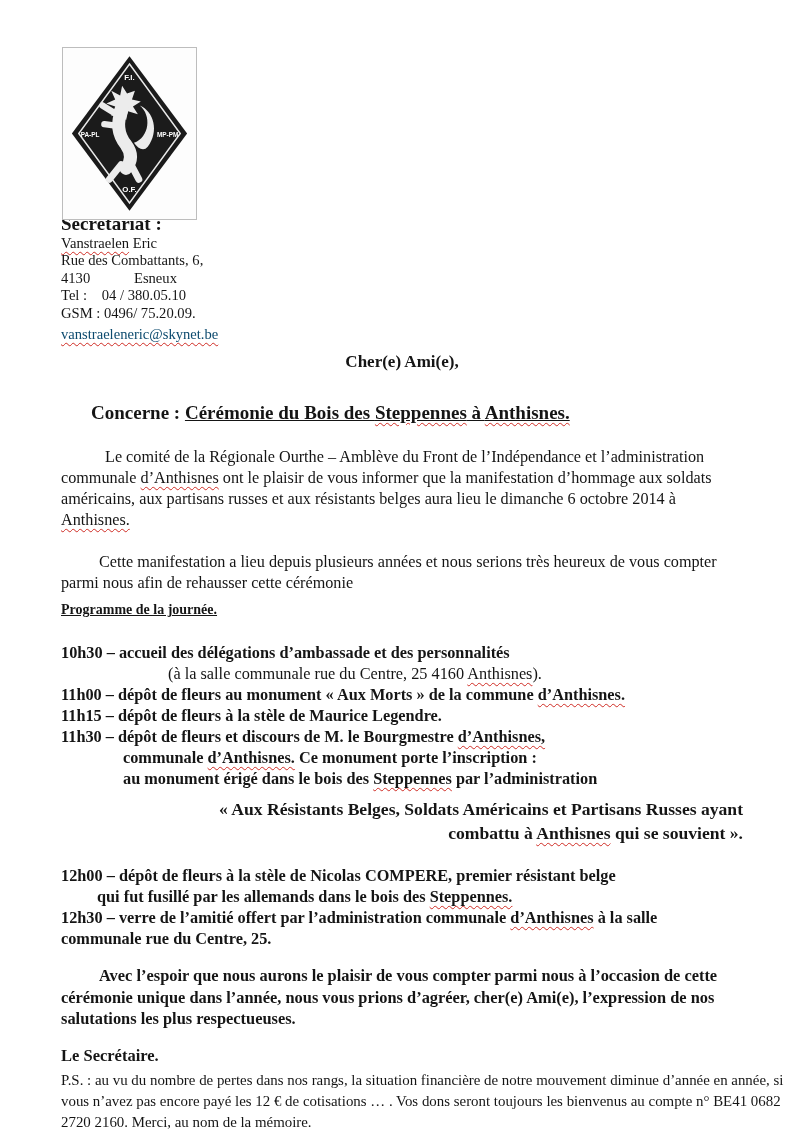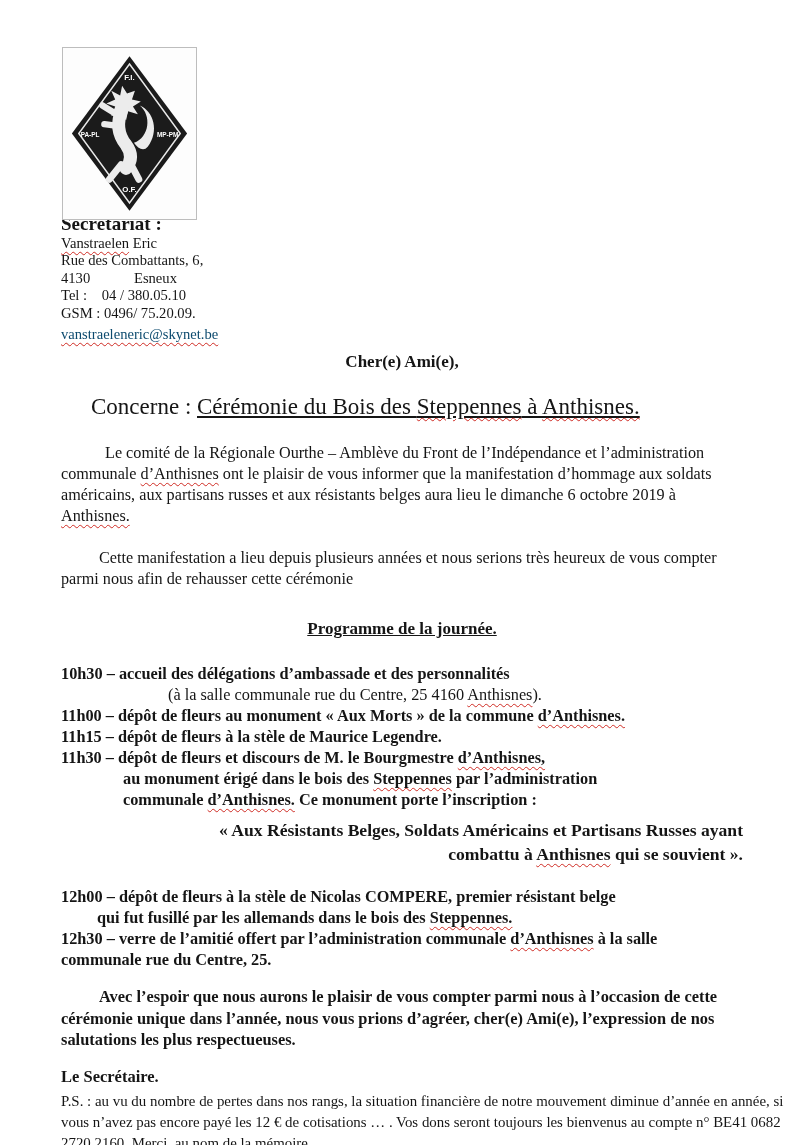--- a/index.html
+++ b/index.html
@@ -27,32 +27,32 @@
   .sec-block { padding-top:213px; }
   .sec-title { font-size:19px; font-weight:bold; }
   .sec-line  { font-size:14.6px; line-height:17.4px; white-space:pre-wrap; }
   .sec-email { margin-top:4px; text-decoration:underline; display:inline-block; color:#0c4a6e; }
 
   .salutation {
     margin-top:9px; text-align:center;
     font-weight:bold; font-size:17px;
   }
   .concerne {
-    margin-top:22px; margin-left:30px;
-    font-weight:normal; font-size:23px;
+    margin-top:30px; margin-left:30px;
+    font-weight:bold; font-size:19px;
   }
   .u { text-decoration:underline; }
 
   .para { font-size:16.2px; line-height:21px; margin:0; }
   .para.p1 { margin-top:23px; text-indent:44px; }
   .para.p2 { margin-top:21px; text-indent:38px; }
 
   .prog-title {
-    margin-top:29px; text-align:center;
-    font-weight:bold; font-size:17px;
+    margin-top:8px; text-align:left;
+    font-weight:bold; font-size:14px;
     text-decoration:underline;
   }
   .prog { margin-top:24px; font-size:16.3px; line-height:21px; }
   .prog-line { font-weight:bold; }
   .prog-line.reg { font-weight:normal; }
   .ind-a { padding-left:107px; }
   .ind-b { padding-left:62px; }
   .ind-c { padding-left:36px; }
 
   .quote {
@@ -120,34 +120,34 @@
       <div class="sec-line">GSM : 0496/ 75.20.09.</div>
       <div class="sec-line"><span class="sec-email sp">vanstraeleneric@skynet.be</span></div>
     </div>
 
     <div class="salutation">Cher(e) Ami(e),</div>
 
     <div class="concerne">
       <span>Concerne : </span><span class="u"><span>Cérémonie du Bois des </span><span class="sp">Steppennes</span><span> à </span><span class="sp">Anthisnes.</span></span>
     </div>
 
-    <p class="para p1"><span>Le comité de la Régionale Ourthe – Amblève du Front de l’Indépendance et l’administration communale </span><span class="sp">d’Anthisnes</span><span> ont le plaisir de vous informer que la manifestation d’hommage aux soldats américains, aux partisans russes et aux résistants belges aura lieu le dimanche 6 octobre 2019 à </span><span class="sp">Anthisnes.</span></p>
+    <p class="para p1"><span>Le comité de la Régionale Ourthe – Amblève du Front de l’Indépendance et l’administration communale </span><span class="sp">d’Anthisnes</span><span> ont le plaisir de vous informer que la manifestation d’hommage aux soldats américains, aux partisans russes et aux résistants belges aura lieu le dimanche 6 octobre 2014 à </span><span class="sp">Anthisnes.</span></p>
 
     <p class="para p2">Cette manifestation a lieu depuis plusieurs années et nous serions très heureux de vous compter parmi nous afin de rehausser cette cérémonie</p>
 
     <div class="prog-title">Programme de la journée.</div>
 
     <div class="prog">
       <div class="prog-line"><span>10h30 – accueil des délégations d’ambassade et des personnalités</span></div>
       <div class="prog-line reg ind-a"><span>(à la salle communale rue du Centre, 25 4160 </span><span class="sp">Anthisnes</span><span>).</span></div>
       <div class="prog-line"><span>11h00 – dépôt de fleurs au monument « Aux Morts » de la commune </span><span class="sp">d’Anthisnes.</span></div>
       <div class="prog-line"><span>11h15 – dépôt de fleurs à la stèle de Maurice Legendre.</span></div>
       <div class="prog-line"><span>11h30 – dépôt de fleurs et discours de M. le Bourgmestre </span><span class="sp">d’Anthisnes,</span></div>
+      <div class="prog-line ind-b"><span>communale </span><span class="sp">d’Anthisnes.</span><span> Ce monument porte l’inscription :</span></div>
       <div class="prog-line ind-b"><span>au monument érigé dans le bois des </span><span class="sp">Steppennes</span><span> par l’administration</span></div>
-      <div class="prog-line ind-b"><span>communale </span><span class="sp">d’Anthisnes.</span><span> Ce monument porte l’inscription :</span></div>
     </div>
 
     <div class="quote">
       <div>« Aux Résistants Belges, Soldats Américains et Partisans Russes ayant</div>
       <div><span>combattu à </span><span class="sp">Anthisnes</span><span> qui se souvient ».</span></div>
     </div>
 
     <div class="prog2">
       <div class="prog-line"><span>12h00 – dépôt de fleurs à la stèle de Nicolas COMPERE, premier résistant belge</span></div>
       <div class="prog-line ind-c"><span>qui fut fusillé par les allemands dans le bois des </span><span class="sp">Steppennes.</span></div>

